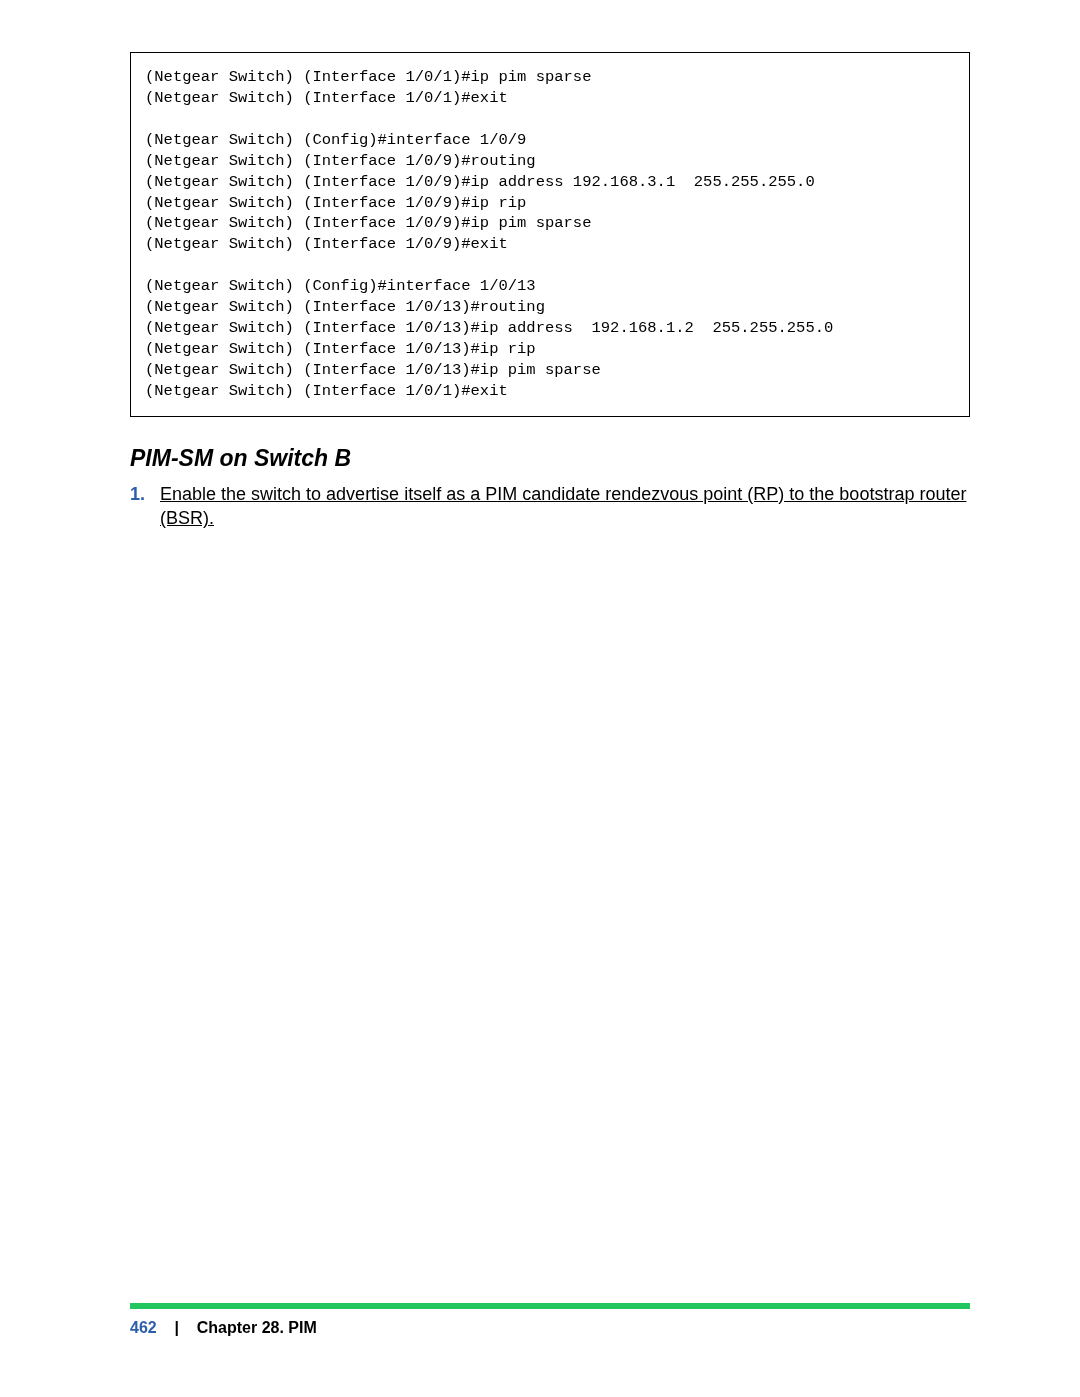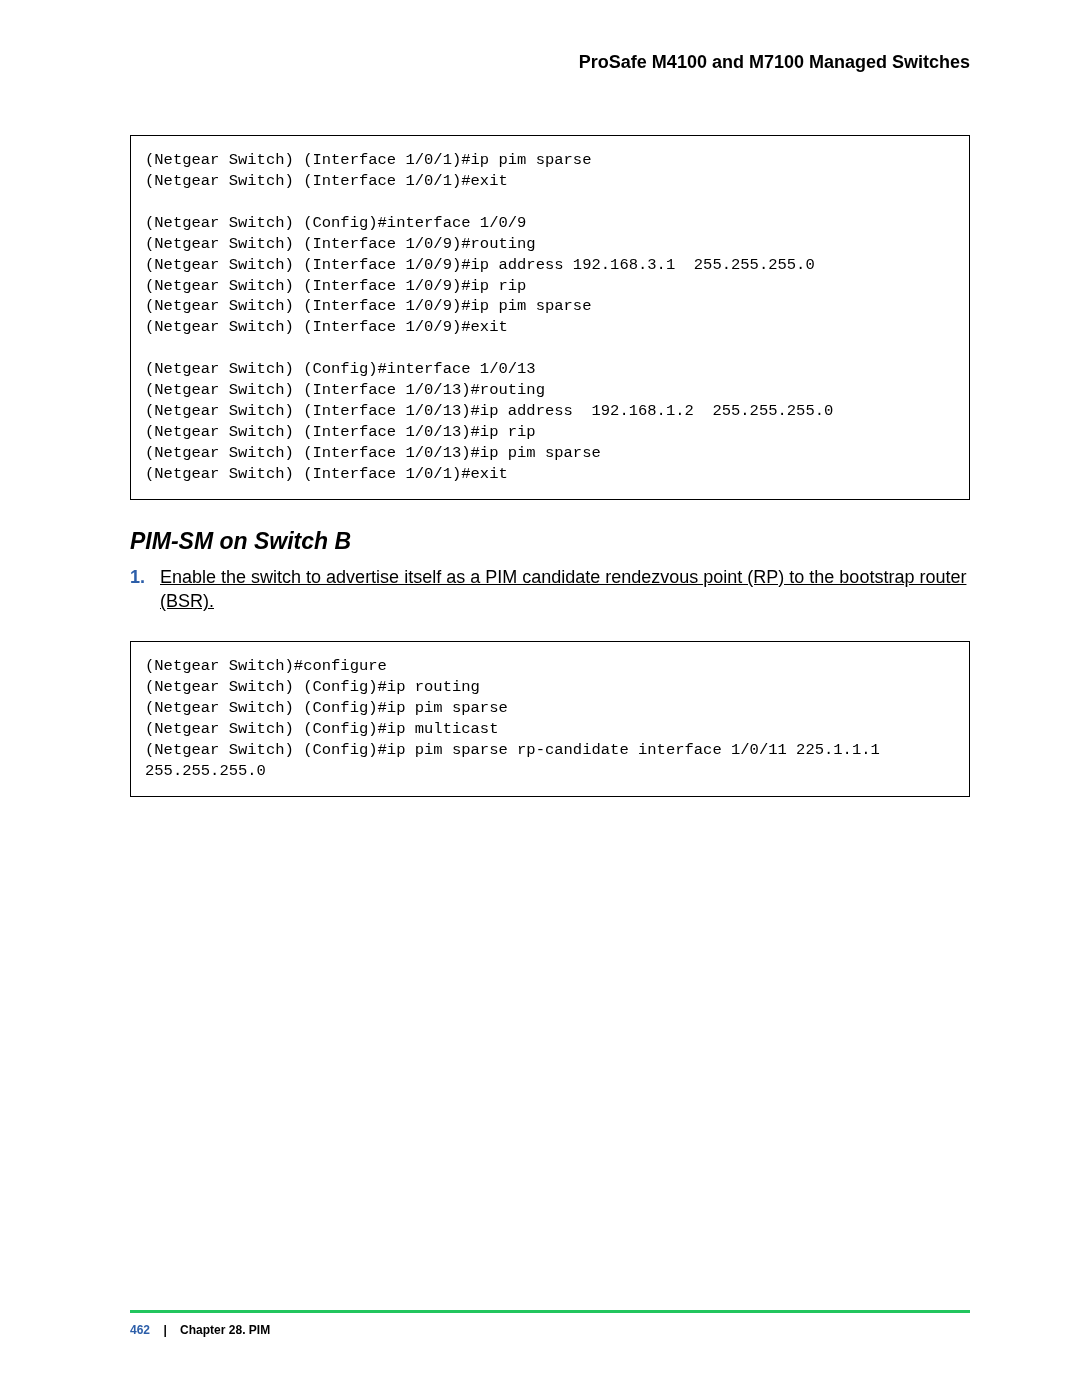--- a/index.html
+++ b/index.html
@@ -53,41 +53,40 @@
   }
   .list-text {
     flex: 1;
     text-decoration: underline;
   }
   .footer {
     position: absolute;
     bottom: 60px;
     left: 130px;
     right: 110px;
-    border-top: 3px solid #22c55e;
+    border-top: 6px solid #22c55e;
     padding-top: 10px;
-    font-size: 12px;
+    font-size: 16px;
   }
   .footer .page-num {
     color: #2c5ea9;
     font-weight: bold;
   }
   .footer .sep {
     font-weight: bold;
   }
   .footer .chapter {
     font-weight: bold;
   }
 </style>
 </head>
 <body>
 
 <div class="page">
 
-  <div class="header-title">ProSafe M4100 and M7100 Managed Switches</div>
 
   <div class="code-box">(Netgear Switch) (Interface 1/0/1)#ip pim sparse
 (Netgear Switch) (Interface 1/0/1)#exit
 
 (Netgear Switch) (Config)#interface 1/0/9
 (Netgear Switch) (Interface 1/0/9)#routing
 (Netgear Switch) (Interface 1/0/9)#ip address 192.168.3.1  255.255.255.0
 (Netgear Switch) (Interface 1/0/9)#ip rip
 (Netgear Switch) (Interface 1/0/9)#ip pim sparse
 (Netgear Switch) (Interface 1/0/9)#exit
@@ -99,25 +98,20 @@
 (Netgear Switch) (Interface 1/0/13)#ip pim sparse
 (Netgear Switch) (Interface 1/0/1)#exit</div>
 
   <div class="section-title">PIM-SM on Switch B</div>
 
   <div class="list-item">
     <div class="list-num">1.</div>
     <div class="list-text">Enable the switch to advertise itself as a PIM candidate rendezvous point (RP) to the bootstrap router (BSR).</div>
   </div>
 
-  <div class="code-box">(Netgear Switch)#configure
-(Netgear Switch) (Config)#ip routing
-(Netgear Switch) (Config)#ip pim sparse
-(Netgear Switch) (Config)#ip multicast
-(Netgear Switch) (Config)#ip pim sparse rp-candidate interface 1/0/11 225.1.1.1 255.255.255.0</div>
 
   <div class="footer">
     <span class="page-num">462</span>
     <span>&nbsp;&nbsp;</span>
     <span class="sep">|</span>
     <span>&nbsp;&nbsp;</span>
     <span class="chapter">Chapter 28.  PIM</span>
   </div>
 
 </div>

